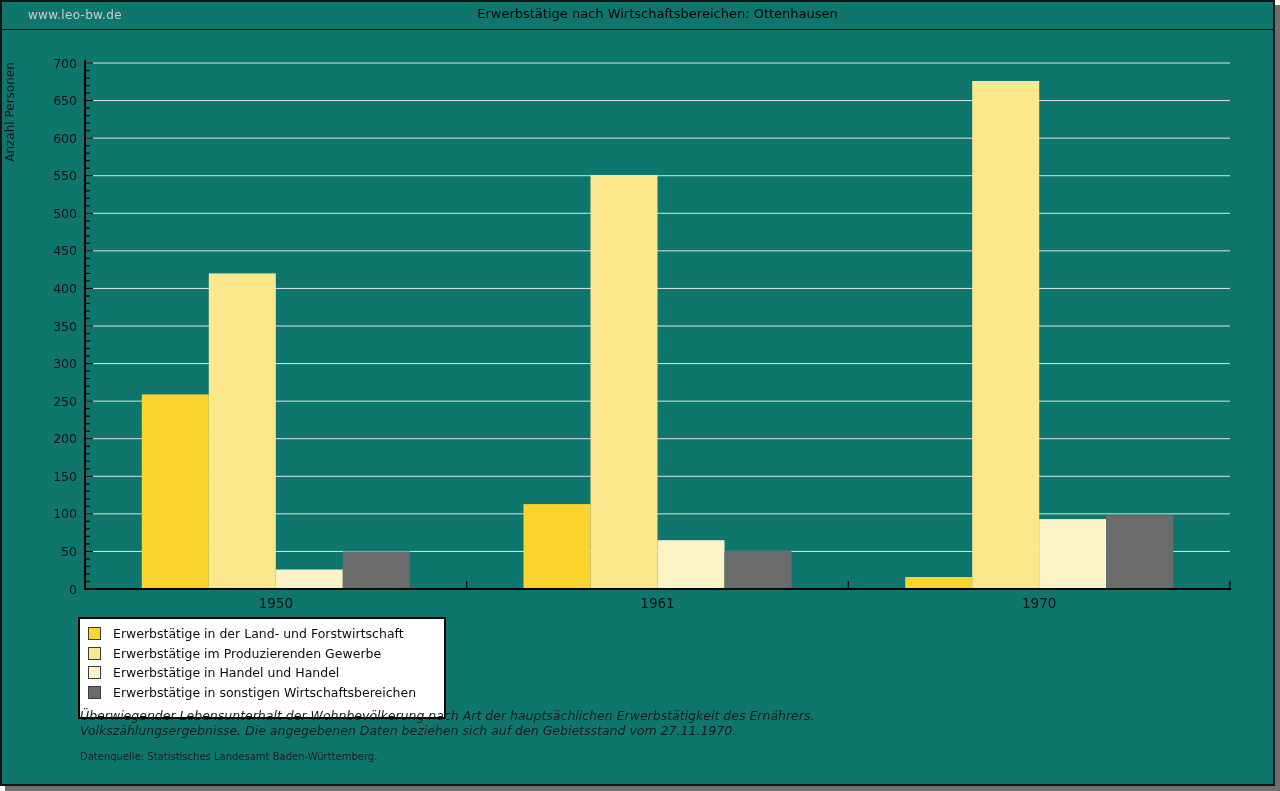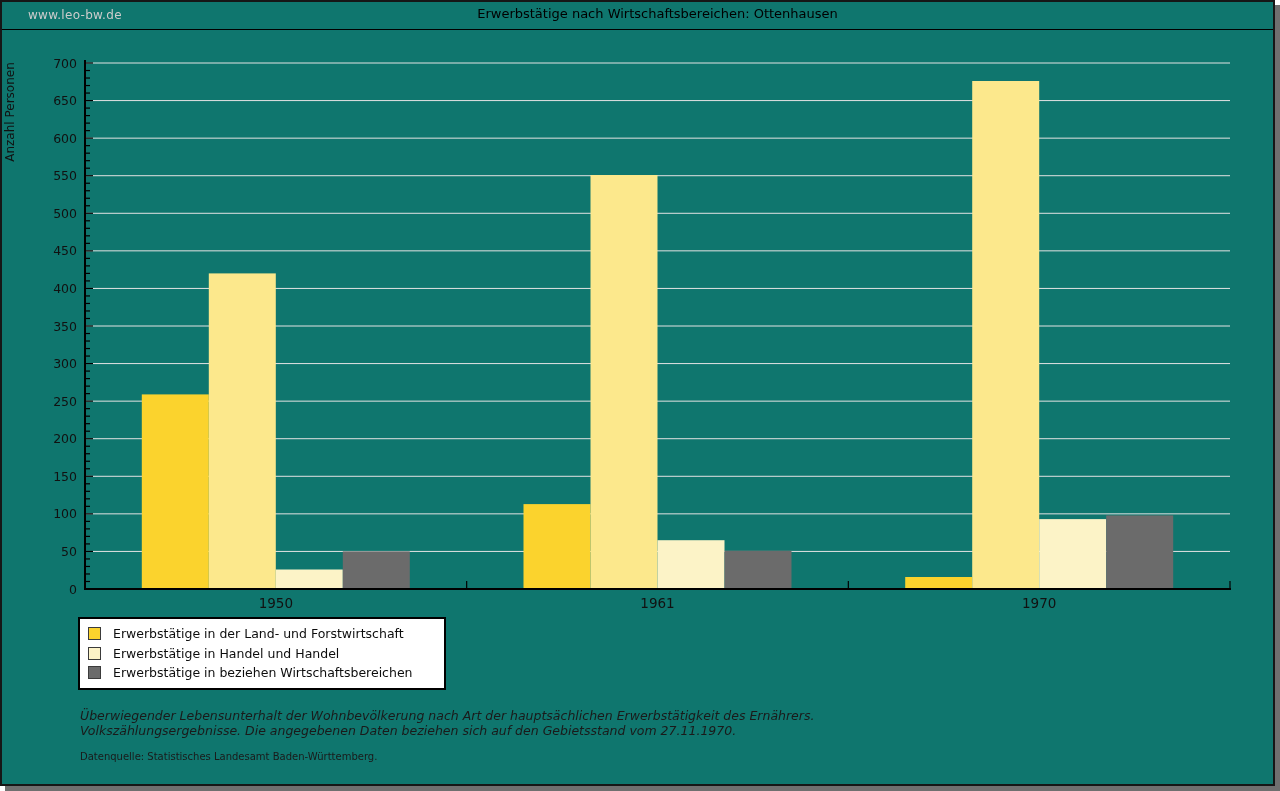--- a/index.html
+++ b/index.html
@@ -29,21 +29,21 @@
   }
 
   #chart-svg { position:absolute; left:0; top:0; }
   #chart-svg text { font-family:"DejaVu Sans", sans-serif; fill:#111; }
 
   
   #legend {
     position:absolute; left:76px; top:615px;
     min-width:368px; width:max-content;
     border:2px solid #000; background:#fff;
-    padding:5px 12px 5px 8px;
+    padding:5px 12px 15px 8px;
   }
   .legend-row { display:flex; align-items:center; height:19.5px; }
   .legend-swatch {
     width:13px; height:13px; border:1px solid #3b3b3b;
     margin-right:12px; flex:none;
   }
   .legend-label { font-size:12.5px; color:#0d0d0d; white-space:nowrap; }
 
   
   #footnotes {
@@ -188,26 +188,30 @@
         <line x1="1228" y1="586" x2="1228" y2="579" stroke="#000000" stroke-width="1.2"></line>
         <text x="12" y="110" text-anchor="middle" font-size="12" transform="rotate(-90,12,110)">Anzahl Personen</text>
       </svg>
 
     <div id="legend">
         <div class="legend-row">
           <span class="legend-swatch" style="background: rgb(251, 211, 45);"></span>
           <span class="legend-label">Erwerbstätige in der Land- und Forstwirtschaft</span>
         </div>
         <div class="legend-row">
+          <span class="legend-swatch" style="background: rgb(252, 232, 140);"></span>
+          <span class="legend-label">Erwerbstätige im Produzierenden Gewerbe</span>
+        </div>
+        <div class="legend-row">
           <span class="legend-swatch" style="background: rgb(252, 243, 199);"></span>
           <span class="legend-label">Erwerbstätige in Handel und Handel</span>
         </div>
         <div class="legend-row">
           <span class="legend-swatch" style="background: rgb(107, 107, 107);"></span>
-          <span class="legend-label">Erwerbstätige in beziehen Wirtschaftsbereichen</span>
+          <span class="legend-label">Erwerbstätige in sonstigen Wirtschaftsbereichen</span>
         </div>
       </div>
 
     <div id="footnotes">
       <div>Überwiegender Lebensunterhalt der Wohnbevölkerung nach Art der hauptsächlichen Erwerbstätigkeit des Ernährers.</div>
       <div>Volkszählungsergebnisse. Die angegebenen Daten beziehen sich auf den Gebietsstand vom 27.11.1970.</div>
     </div>
     <div id="source-line">Datenquelle: Statistisches Landesamt Baden-Württemberg.</div>
 
   </div>

